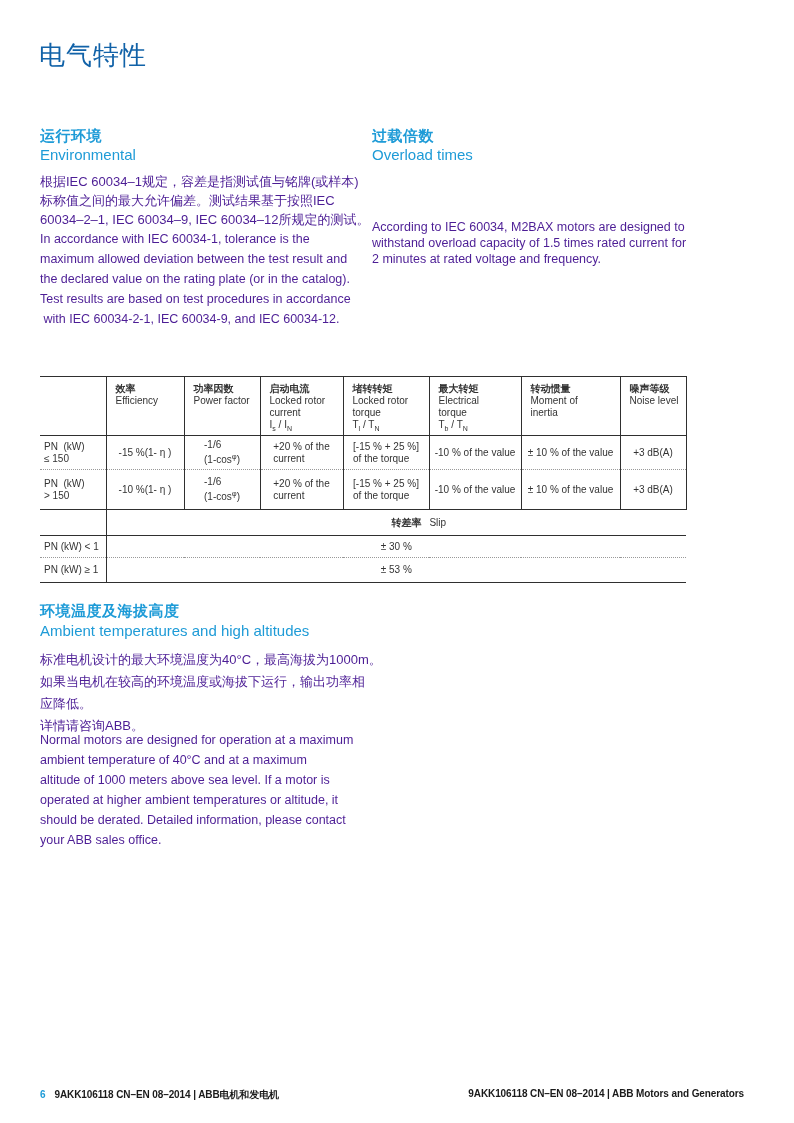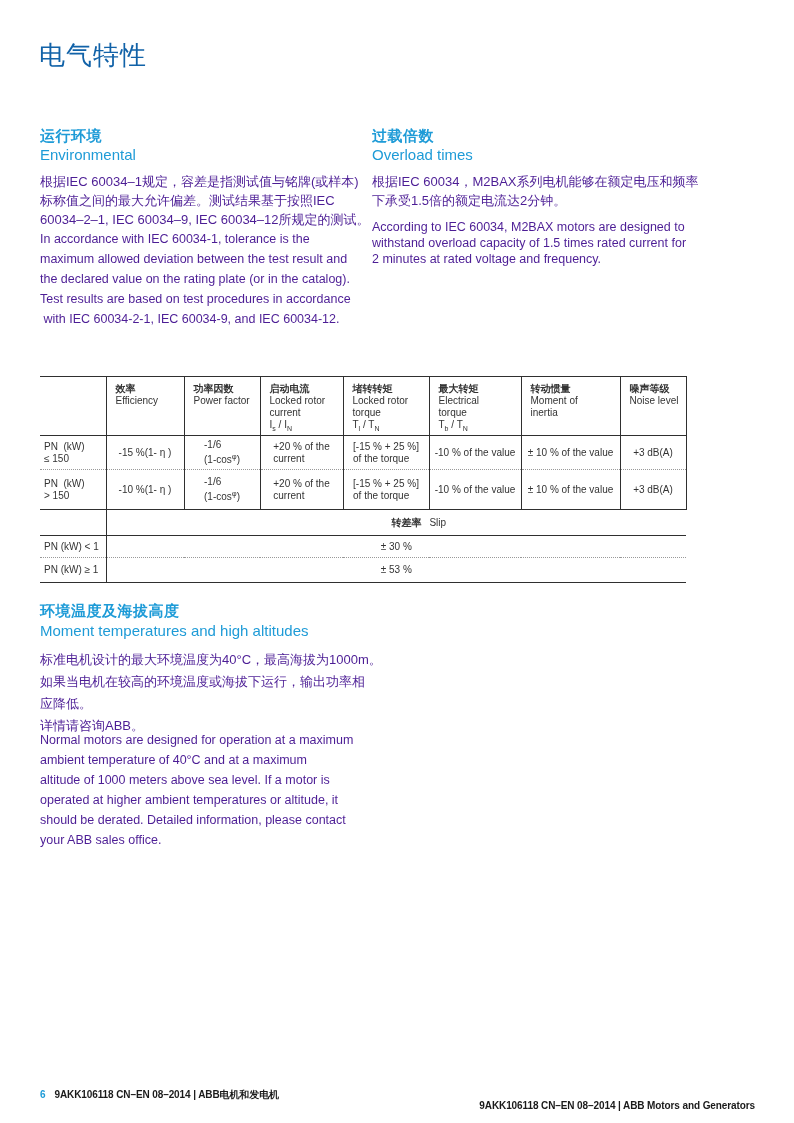--- a/index.html
+++ b/index.html
@@ -63,21 +63,21 @@
   .s2 td{border-bottom:1px solid #2f2f2f;}
   .s1 td.c1,.s2 td.c1{border-right:1px solid #2f2f2f;}
   .sliphead-cell{text-align:left;padding-left:16px;}
   .slip-zh{font-weight:700;}
   .slip-en{margin-left:8px;}
   .slipval{text-align:left;padding-left:10px;}
 
   
   .footer{font-size:10px;font-weight:700;color:#1a1a1a;letter-spacing:-0.1px;}
   .footer-left{left:40px;top:1088px;}
-  .footer-right{right:39px;top:1088px;margin-top:12px;}
+  .footer-right{right:50px;top:1088px;}
   .page-num{color:#1e9bd7;margin-right:9px;}
 </style>
 </head>
 <body>
 
 <div class="page">
 
   <div class="abs title-zh">电气特性</div>
 
   <div class="abs sec-zh env-head-zh">运行环境</div>
@@ -86,22 +86,20 @@
 标称值之间的最大允许偏差。测试结果基于按照IEC
 60034–2–1, IEC 60034–9, IEC 60034–12所规定的测试。</div>
   <div class="abs para env-para-en">In accordance with IEC 60034-1, tolerance is the
 maximum allowed deviation between the test result and
 the declared value on the rating plate (or in the catalog).
 Test results are based on test procedures in accordance
  with IEC 60034-2-1, IEC 60034-9, and IEC 60034-12.</div>
 
   <div class="abs sec-zh ovl-head-zh">过载倍数</div>
   <div class="abs sec-en ovl-head-en">Overload times</div>
-  <div class="abs para para-zh ovl-para-zh">根据IEC 60034，M2BAX系列电机能够在额定电压和频率
-下承受1.5倍的额定电流达2分钟。</div>
   <div class="abs para ovl-para-en">According to IEC 60034, M2BAX motors are designed to
 withstand overload capacity of 1.5 times rated current for
 2 minutes at rated voltage and frequency.</div>
 
   <table class="tol-table">
     <colgroup>
       <col style="width:66px">
         <col style="width:78px">
         <col style="width:76px">
         <col style="width:83px">
@@ -192,21 +190,21 @@
         <td colspan="7" class="slipval"><span>± 30 %</span></td>
       </tr>
       <tr class="s2" style="height:25px">
         <td class="c1 lab"><span>PN  (kW) ≥ 1</span></td>
         <td colspan="7" class="slipval"><span>± 53 %</span></td>
       </tr>
     </tbody>
   </table>
 
   <div class="abs sec-zh amb-head-zh">环境温度及海拔高度</div>
-  <div class="abs sec-en amb-head-en">Moment temperatures and high altitudes</div>
+  <div class="abs sec-en amb-head-en">Ambient temperatures and high altitudes</div>
   <div class="abs para para-zh amb-para-zh">标准电机设计的最大环境温度为40°C，最高海拔为1000m。
 如果当电机在较高的环境温度或海拔下运行，输出功率相
 应降低。
 详情请咨询ABB。</div>
   <div class="abs para amb-para-en">Normal motors are designed for operation at a maximum
 ambient temperature of 40°C and at a maximum
 altitude of 1000 meters above sea level. If a motor is
 operated at higher ambient temperatures or altitude, it
 should be derated. Detailed information, please contact
 your ABB sales office.</div>

